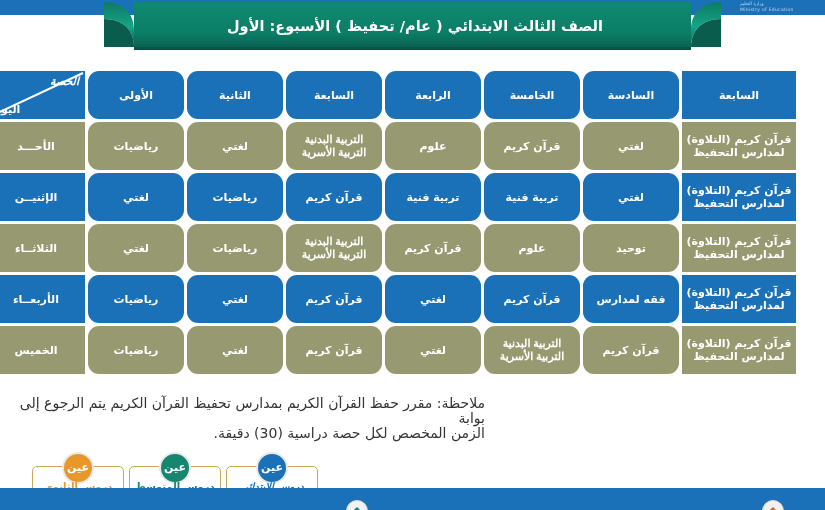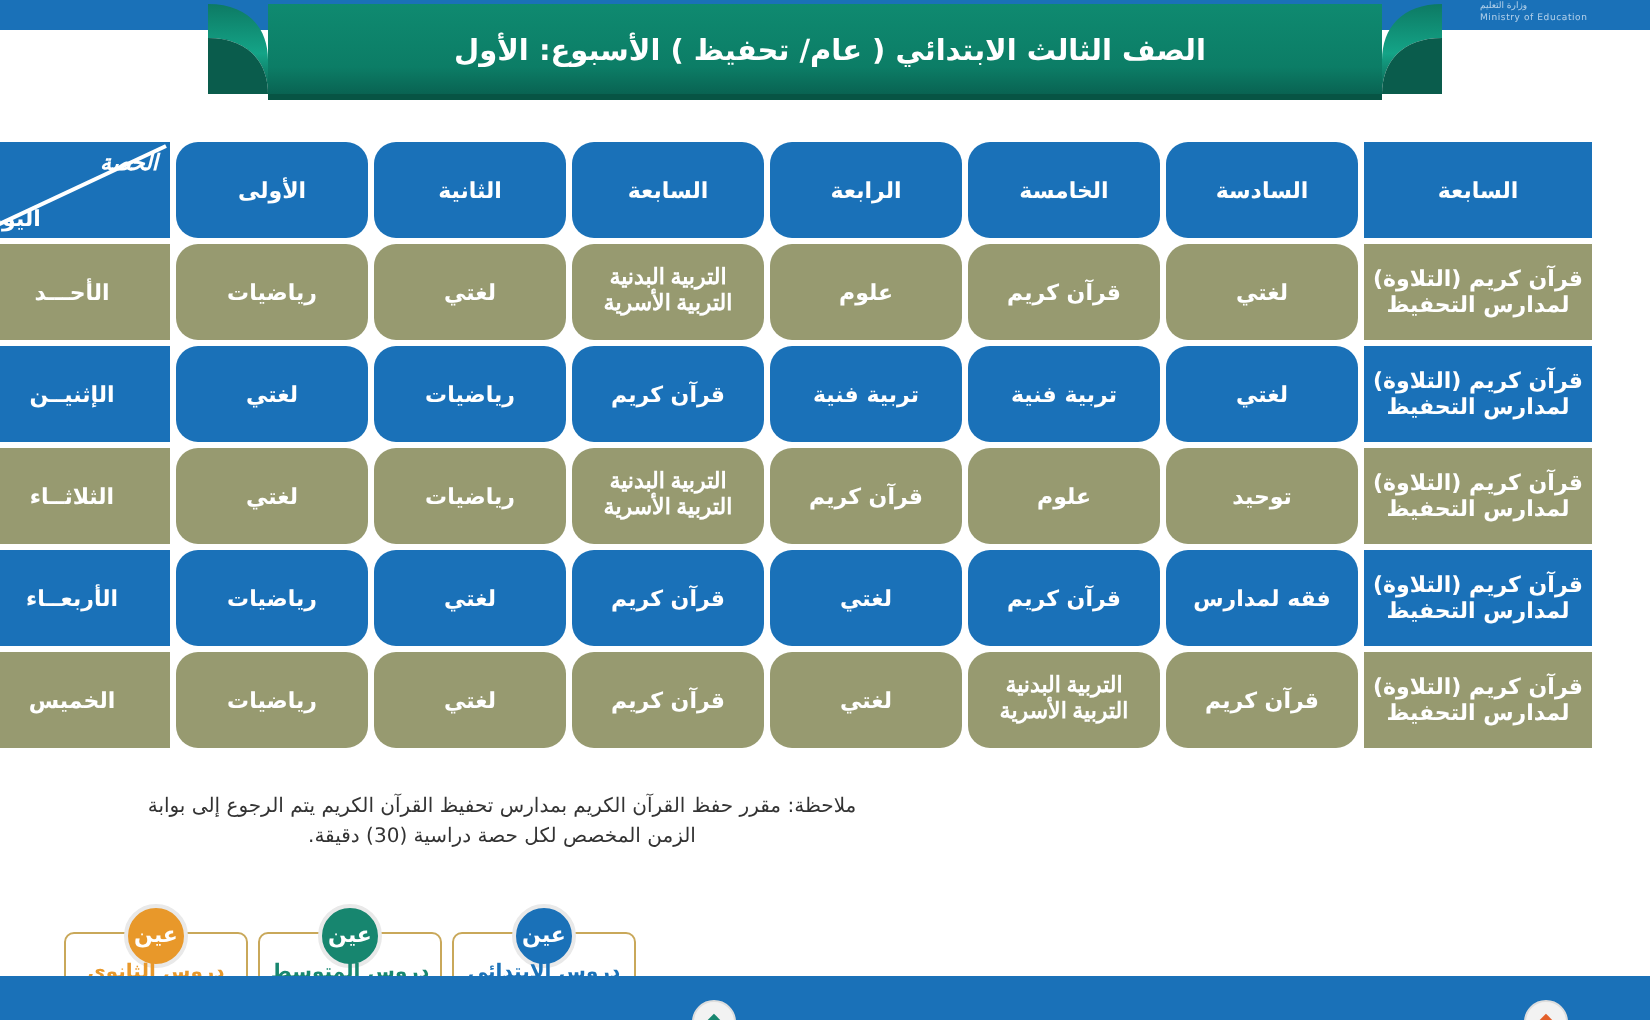--- a/index.html
+++ b/index.html
@@ -122,22 +122,22 @@
 
   tr.row-olive td.sub-two.pe { color: #1a71b8; }
   tr.row-olive td.sub-two    { color: #ffffff; font-family: Liberation Serif, serif; }
 
   
   #note {
     position: absolute;
     top: 396px;
     right: 340px;
     width: 468px;
-    text-align: center;
-    font-size: 10px;
+    text-align: right;
+    font-size: 14px;
     line-height: 15px;
     color: #333333;
   }
 
   
   #badges {
     position: absolute;
     top: 434px;
     left: 28px;
     width: 310px;
@@ -177,21 +177,21 @@
     font-size: 11px;
     font-weight: bold;
     line-height: 28px;
     text-align: center;
     direction: rtl;
   }
   #badge-primary   { left: 198px; }
   #badge-middle    { left: 101px; }
   #badge-secondary { left: 4px; }
   #badge-primary   .badge-circle { background: #1a71b8; }
-  #badge-primary   .badge-label  { color: #1a71b8; }
+  #badge-primary   .badge-label  { color: #1a71b8; font-style: italic; }
   #badge-middle    .badge-circle { background: #17866f; }
   #badge-middle    .badge-label  { color: #17866f; }
   #badge-secondary .badge-circle { background: #e8982a; }
   #badge-secondary .badge-label  { color: #e8982a; }
 
   
   #bottom-bar {
     position: absolute;
     bottom: 0; left: 0;
     width: 825px;

